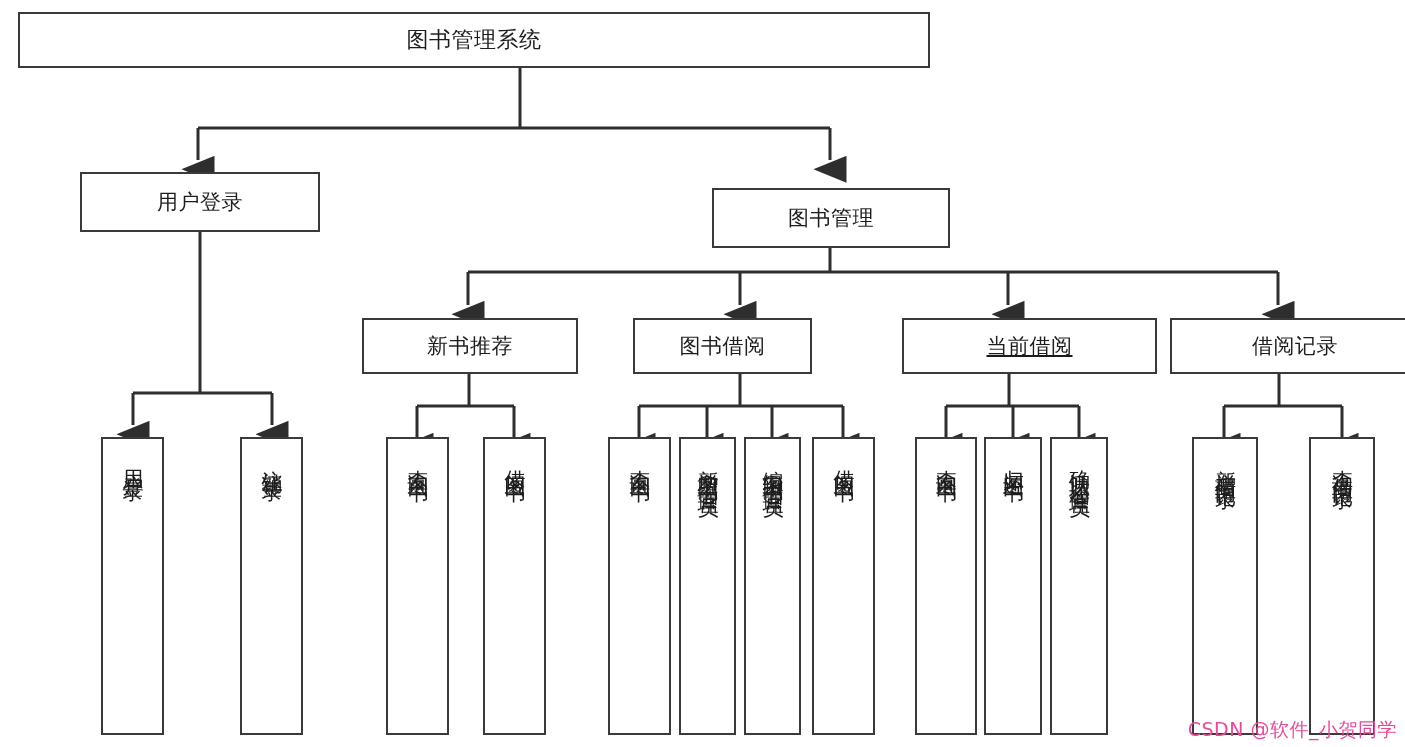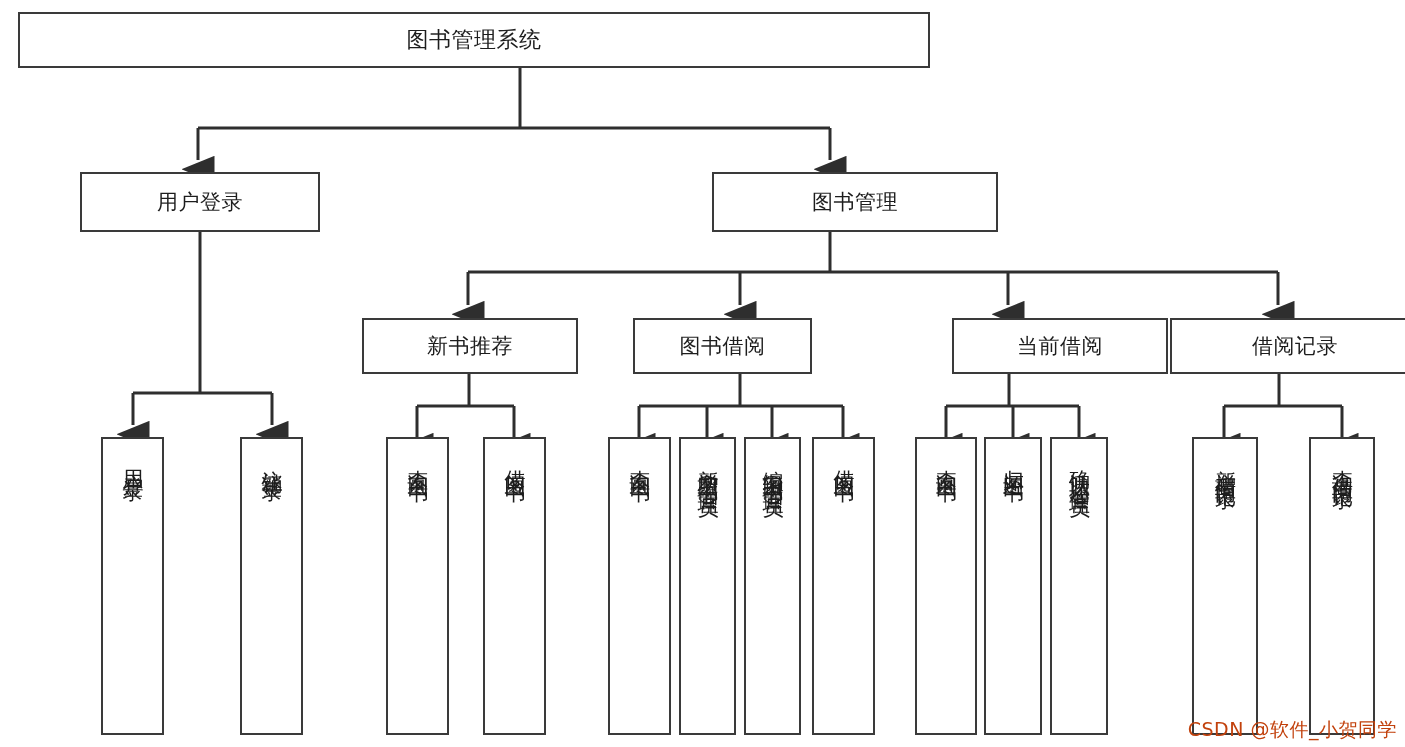--- a/index.html
+++ b/index.html
@@ -67,21 +67,21 @@
     line-height: 1.0;
     letter-spacing: 4px;
     white-space: pre-wrap;
   }
   
   #watermark {
     position: absolute;
     right: 8px;
     bottom: 4px;
     font-size: 19px;
-    color: #c2410c;
+    color: #ec4899;
     letter-spacing: 0.5px;
     user-select: none;
     white-space: nowrap;
   }
 </style>
 </head>
 <body>
 
 <div id="canvas">
 
@@ -138,33 +138,33 @@
   </svg>
 
   <div class="node horiz root" style="left:18px; top:12px; width:912px; height:56px;">
     <span class="node-label">图书管理系统</span>
   </div>
 
   <div class="node horiz" style="left:80px; top:172px; width:240px; height:60px;">
     <span class="node-label">用户登录</span>
   </div>
 
-  <div class="node horiz" style="left:712px; top:172px; width:286px; height:60px;">
+  <div class="node horiz" style="left:712px; top:188px; width:238px; height:60px;">
     <span class="node-label">图书管理</span>
   </div>
 
   <div class="node horiz" style="left:362px; top:318px; width:216px; height:56px;">
     <span class="node-label">新书推荐</span>
   </div>
 
   <div class="node horiz" style="left:633px; top:318px; width:179px; height:56px;">
     <span class="node-label">图书借阅</span>
   </div>
 
-  <div class="node horiz" style="left:952px; top:318px; width:216px; height:56px;">
+  <div class="node horiz" style="left:902px; top:318px; width:255px; height:56px;text-decoration:underline;">
     <span class="node-label">当前借阅</span>
   </div>
 
   <div class="node horiz" style="left:1170px; top:318px; width:250px; height:56px;">
     <span class="node-label">借阅记录</span>
   </div>
 
   <div class="node vert" style="left:101px; top:437px; width:63px; height:298px;">
     <span class="node-label">用户登录</span>
   </div>

